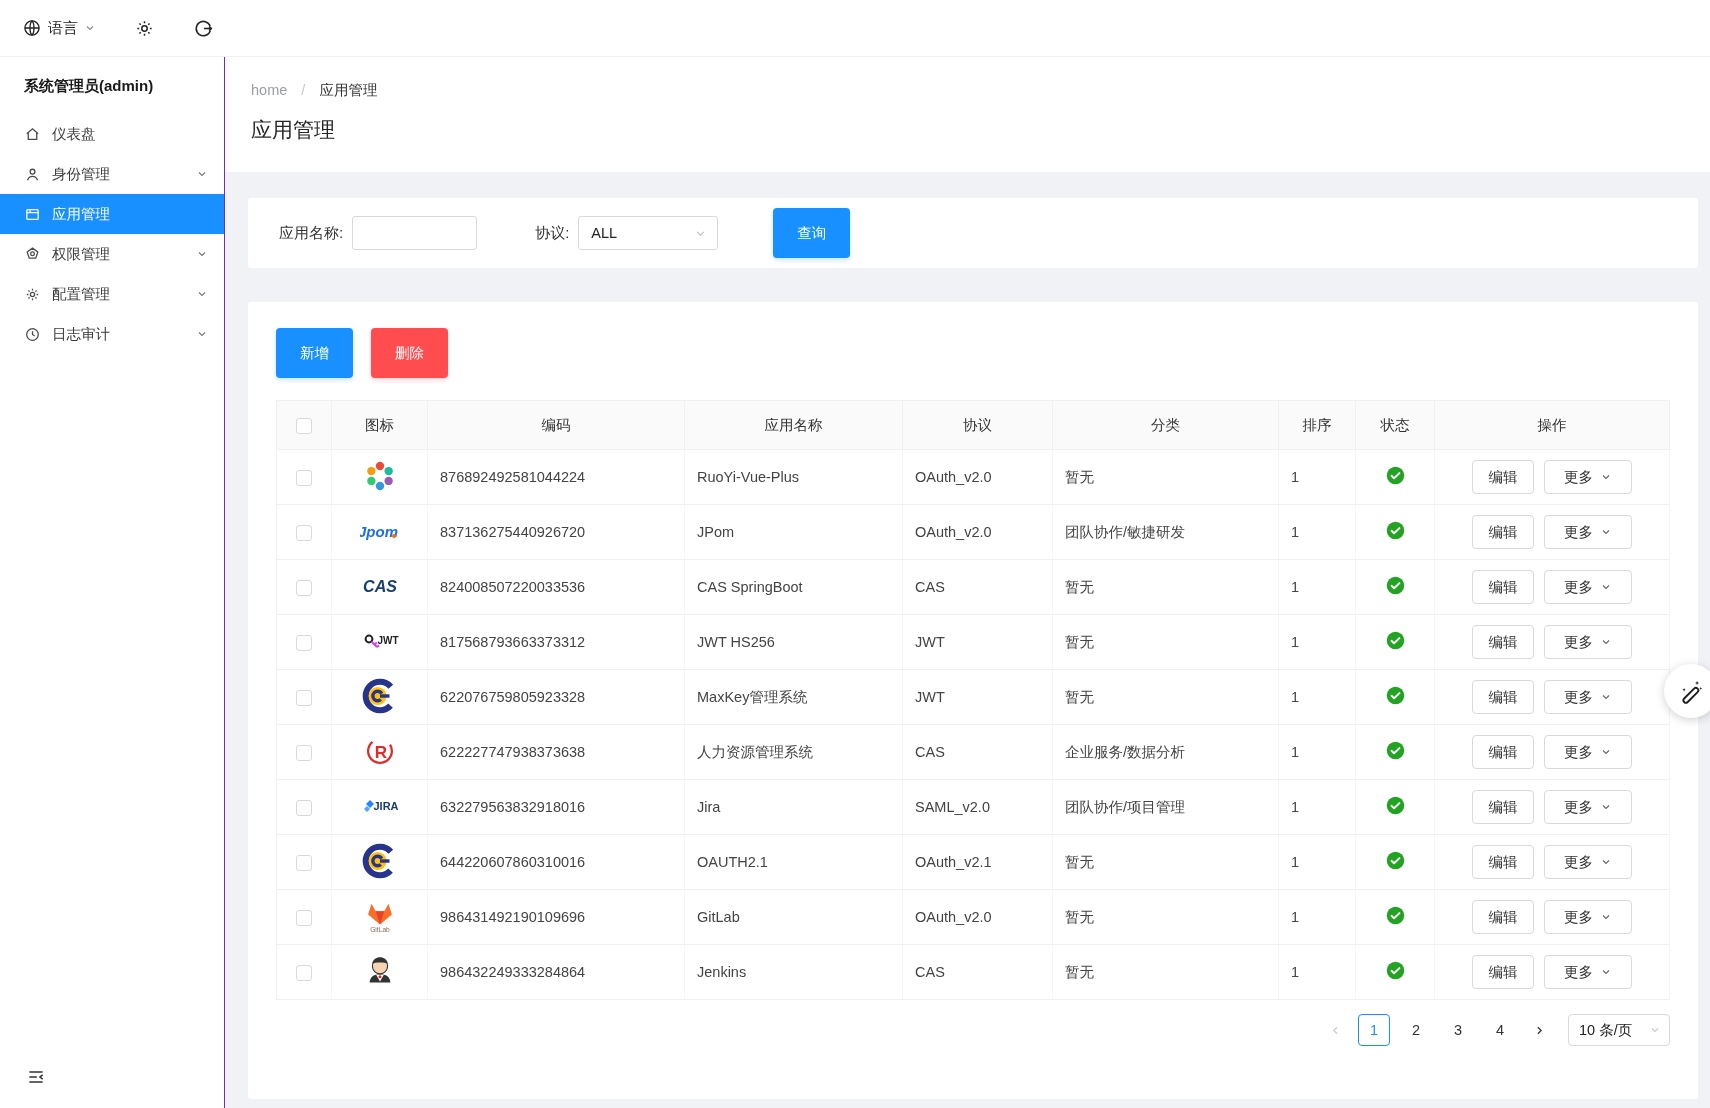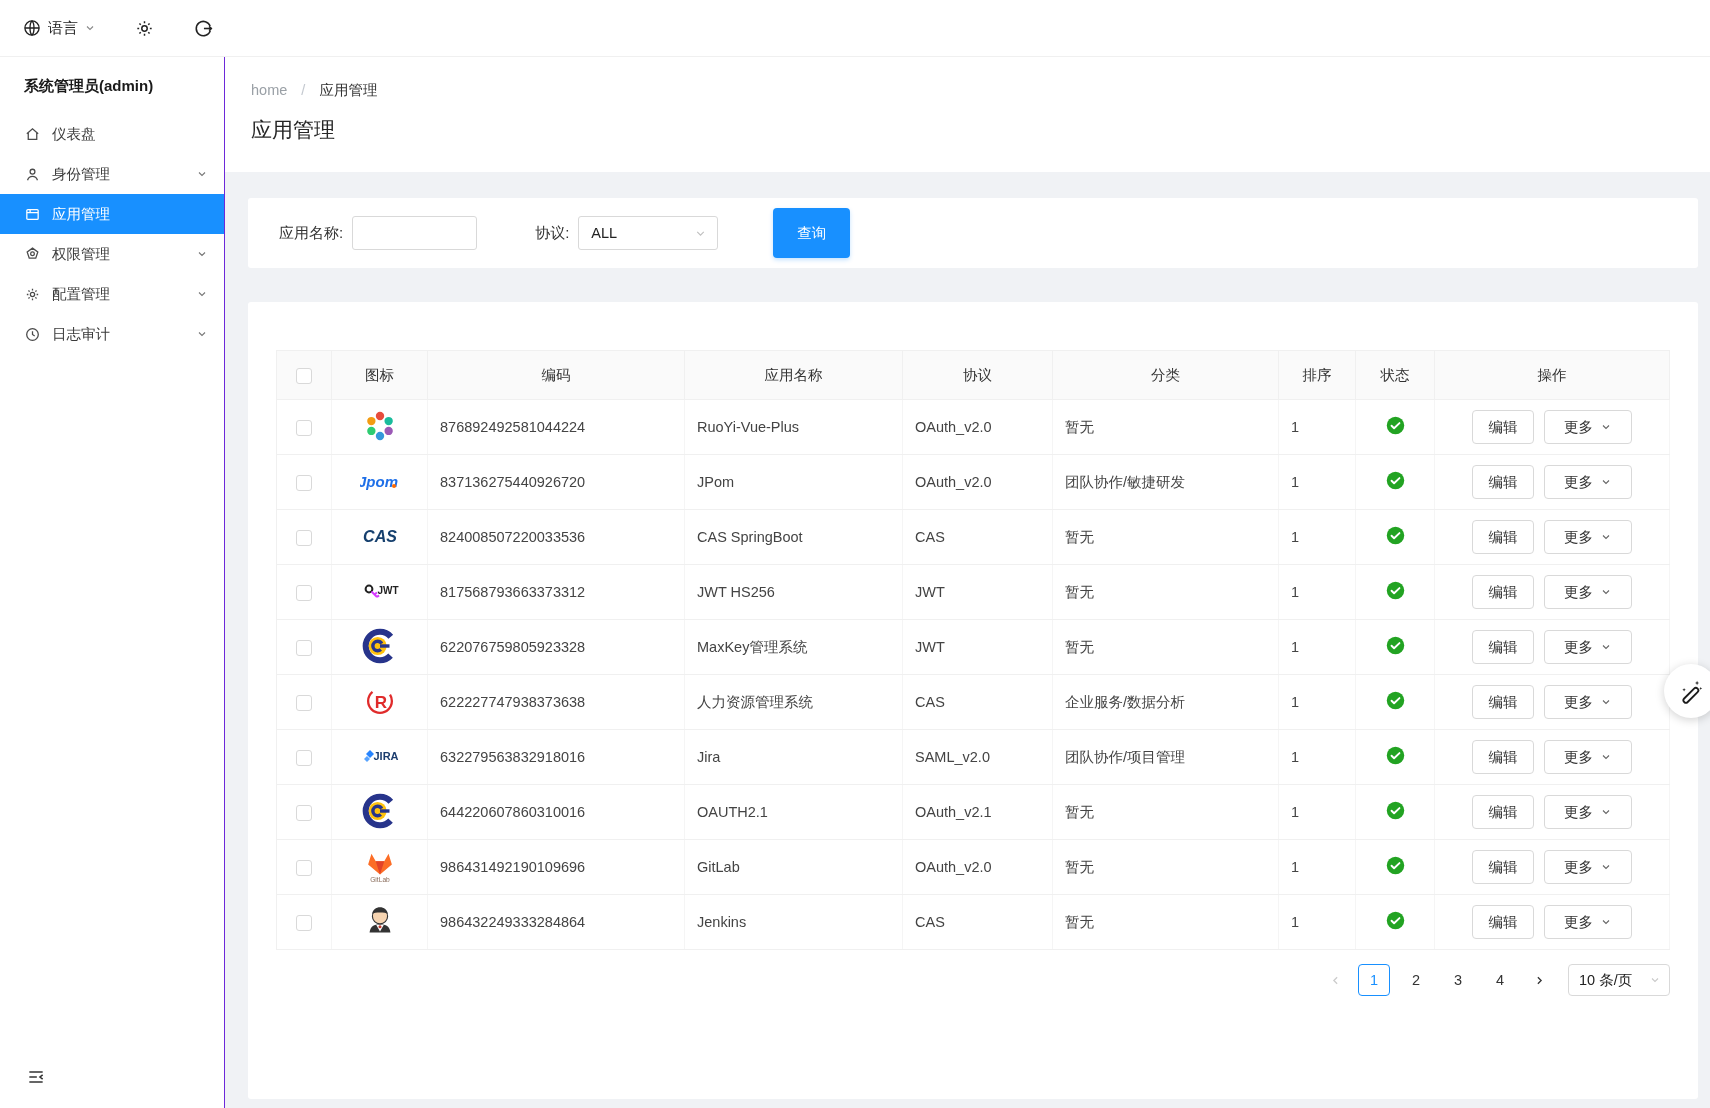--- a/index.html
+++ b/index.html
@@ -261,20 +261,24 @@
       <div class="f-select">
         <span>ALL</span>
         <svg class="chev" width="13" height="13" viewBox="0 0 24 24" fill="none" stroke="currentColor" stroke-width="2">
             <path d="M6 9l6 6 6-6"></path>
           </svg>
       </div>
       <button class="btn btn-primary search-btn">查询</button>
     </section>
 
     <section class="card table-card">
+      <div class="toolbar">
+        <button class="btn btn-primary">新增</button>
+        <button class="btn btn-danger">删除</button>
+      </div>
 
       <table id="app-table">
           <colgroup>
             <col style="width:55px">
             <col style="width:96px">
             <col style="width:257px">
             <col style="width:218px">
             <col style="width:150px">
             <col style="width:226px">
             <col style="width:77px">

